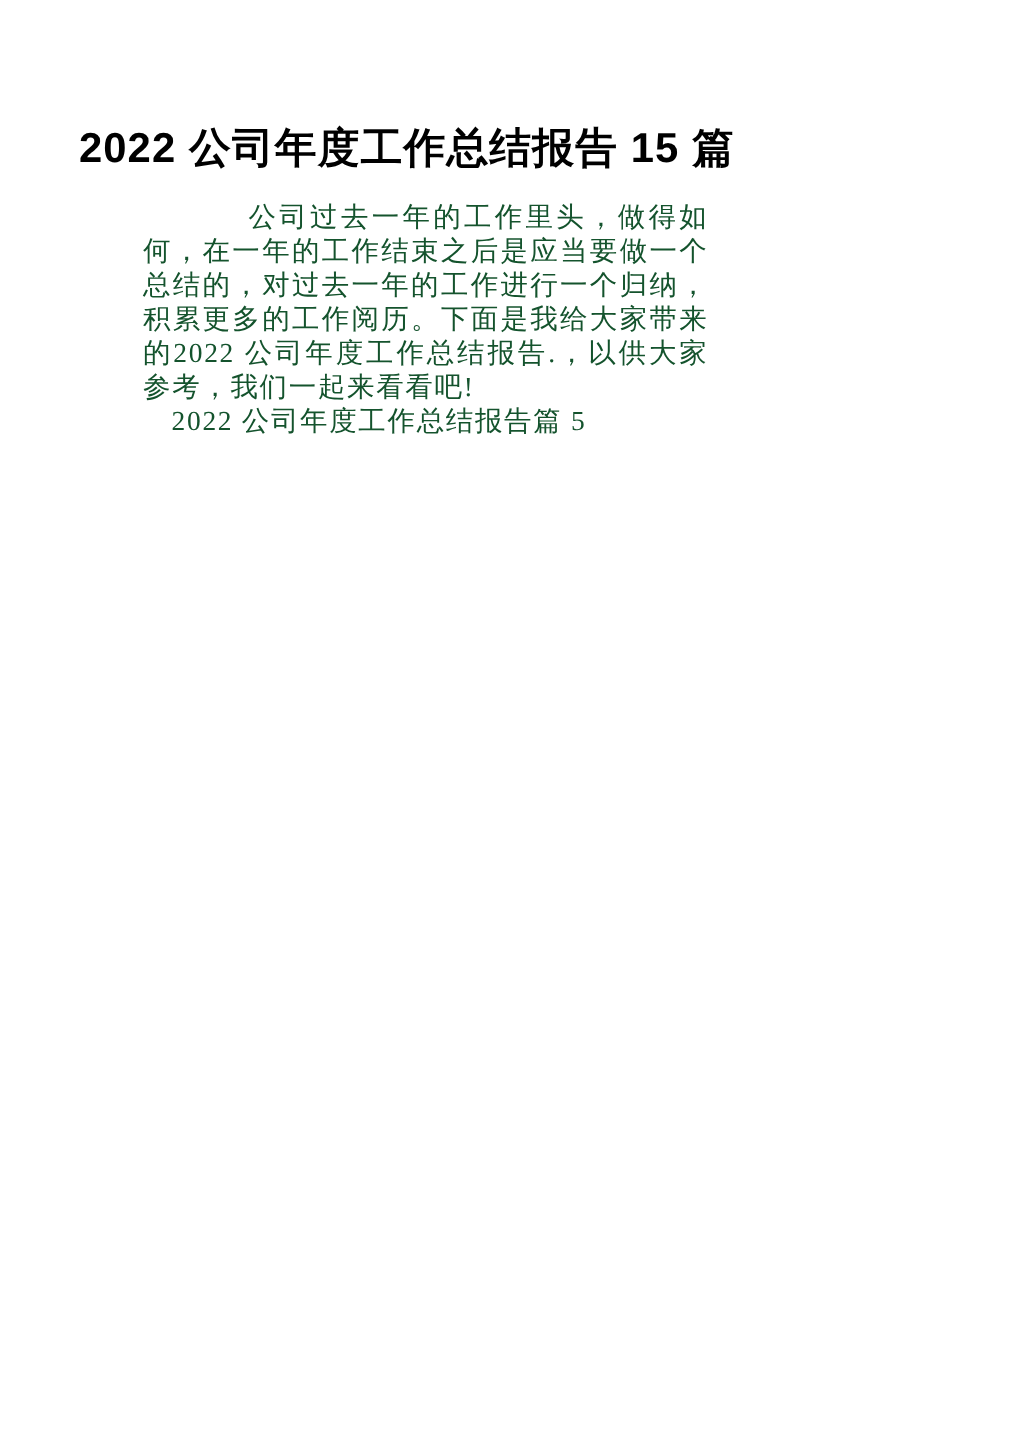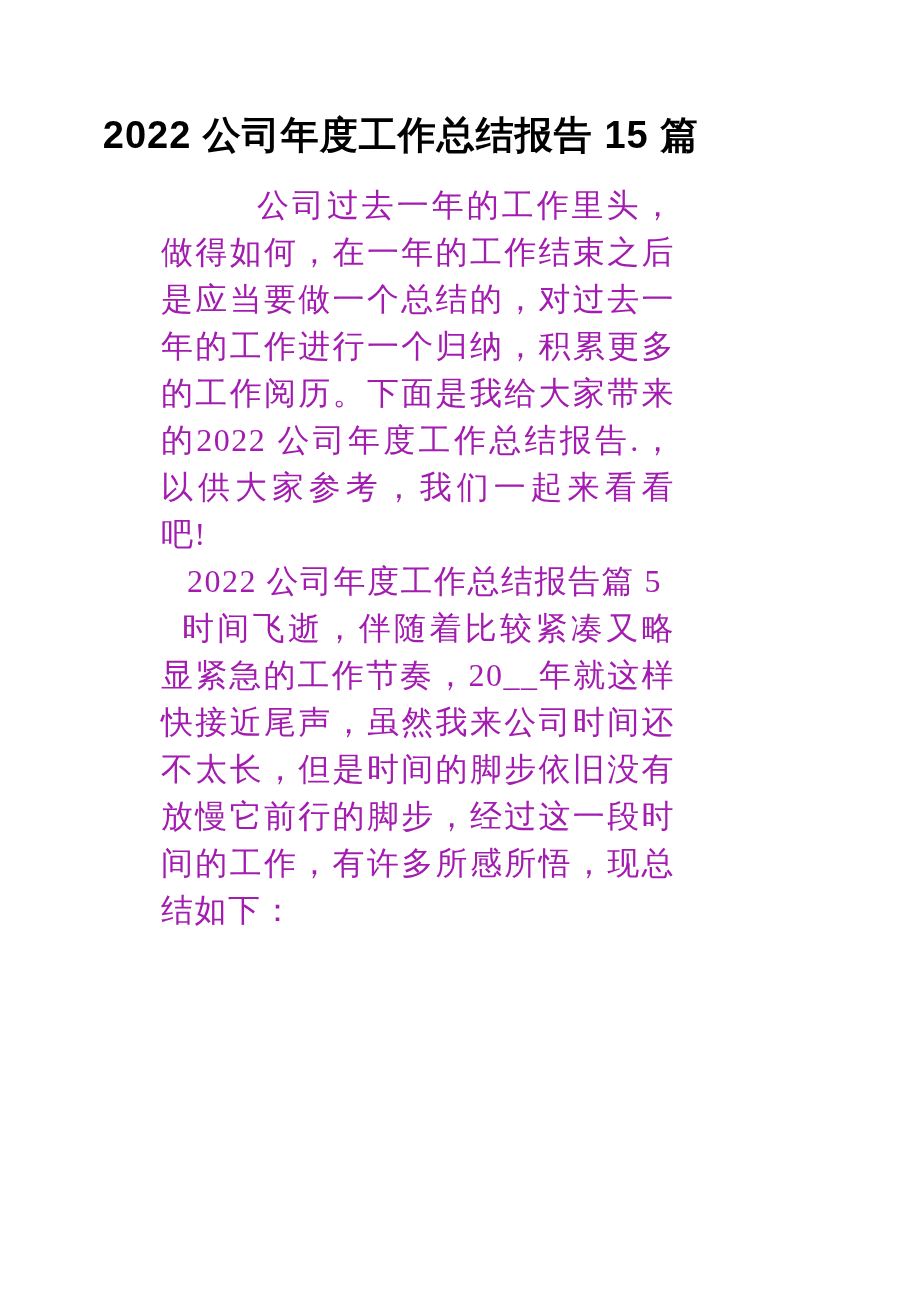--- a/index.html
+++ b/index.html
@@ -5,58 +5,56 @@
   * { margin: 0; padding: 0; box-sizing: border-box; }
   html, body { background: #ffffff; }
   .page {
     position: relative;
     width: 740px;
     height: 1302px;
     background: #ffffff;
     overflow: hidden;
     font-family: "Liberation Serif", "DejaVu Serif", serif;
     color: #1a1a1a;
-    margin-left: 31px;
   }
   .doc-title {
     margin: 110px 40px 0 40px;
     text-align: center;
     font-family: "Liberation Sans", "DejaVu Sans", sans-serif;
     font-weight: bold;
     font-size: 38px;
     line-height: 50px;
     letter-spacing: 1px;
     color: #000000;
     white-space: nowrap;
   }
   .doc-body {
     margin: 22px 96px 0 130px; 
-    font-size: 32px;
-    line-height: 47px;
+    font-size: 25px;
+    line-height: 31px;
     letter-spacing: 1.5px;
     text-align: justify;
     text-justify: inter-character;
-    color: #a21caf;
+    color: #14532d;
   }
   .doc-body p { margin: 0; }
   .para-intro   { text-indent: 96px; }   
   .section-head { text-indent: 26px; margin-top: 58px; } 
   .para-body    { text-indent: 21px; margin-top: 8px; }
 </style>
 </head>
 <body>
 
 <div class="page">
 
   <h1 class="doc-title">2022 公司年度工作总结报告 15 篇</h1>
 
   <div class="doc-body">
 
     <p class="para-intro">公司过去一年的工作里头，做得如何，在一年的工作结束之后是应当要做一个总结的，对过去一年的工作进行一个归纳，积累更多的工作阅历。下面是我给大家带来的2022 公司年度工作总结报告.，以供大家参考，我们一起来看看吧!</p>
 
     <p class="section-head">2022 公司年度工作总结报告篇 5</p>
 
-    <p class="para-body">时间飞逝，伴随着比较紧凑又略显紧急的工作节奏，20__年就这样快接近尾声，虽然我来公司时间还不太长，但是时间的脚步依旧没有放慢它前行的脚步，经过这一段时间的工作，有许多所感所悟，现总结如下：</p>
 
 
 
   </div>
 </div>
 
 </body></html>

